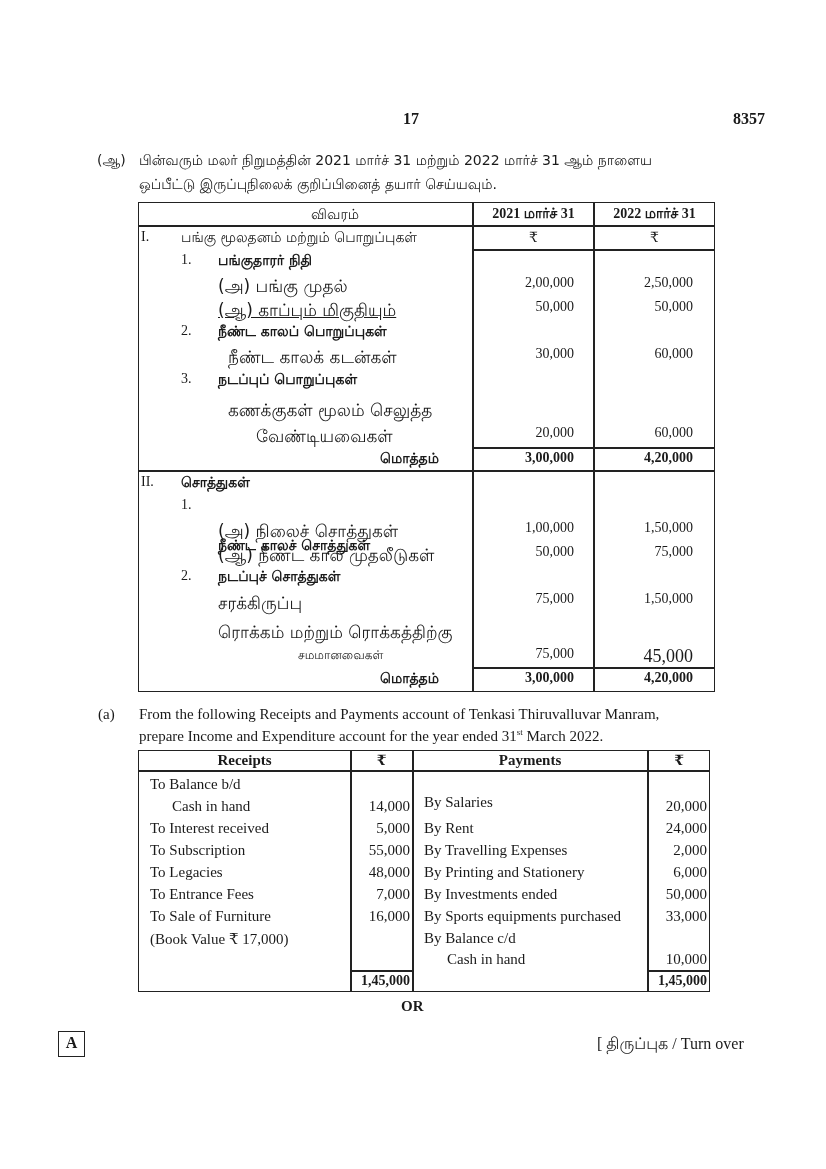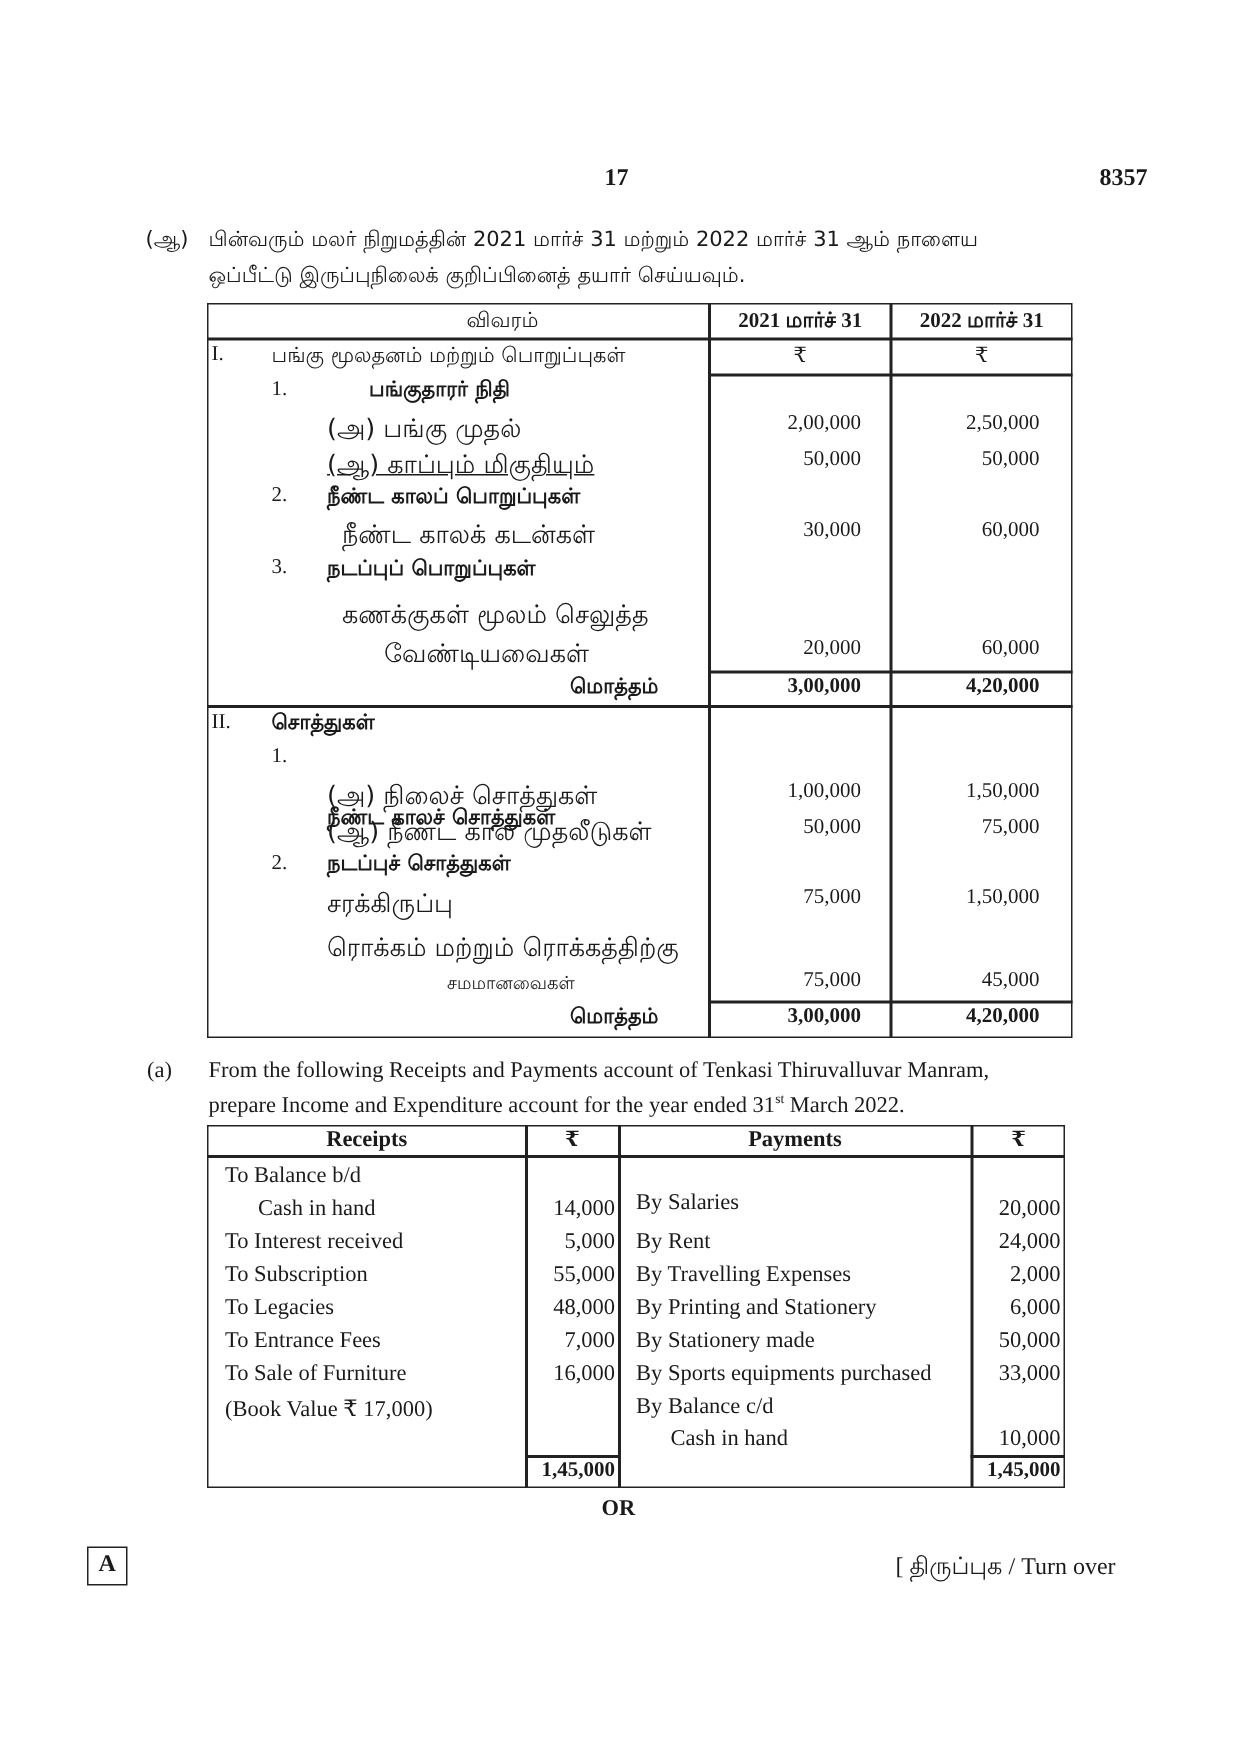--- a/index.html
+++ b/index.html
@@ -45,21 +45,21 @@
   <div class="abs ta tam-m" style="left:280px;top:206px;width:110px;text-align:center;">விவரம்</div>
   <div class="abs serif b" style="left:474px;top:206px;width:119px;text-align:center;font-size:14px;">2021 மார்ச் 31</div>
   <div class="abs serif b" style="left:595px;top:206px;width:119px;text-align:center;font-size:14px;">2022 மார்ச் 31</div>
 
   <div class="abs serif" style="left:141px;top:229px;font-size:14px;">I.</div>
   <div class="abs ta tam-m" style="left:181px;top:229px;">பங்கு மூலதனம் மற்றும் பொறுப்புகள்</div>
   <div class="abs" style="left:474px;top:229px;width:119px;text-align:center;font-size:14px;">₹</div>
   <div class="abs" style="left:595px;top:229px;width:119px;text-align:center;font-size:14px;">₹</div>
 
   <div class="abs serif" style="left:181px;top:252px;font-size:14px;">1.</div>
-  <div class="abs ta tam-m b" style="left:218px;top:252px;margin-left:28px;">பங்குதாரர் நிதி</div>
+  <div class="abs ta tam-m b" style="left:218px;top:252px;">பங்குதாரர் நிதி</div>
   <div class="abs ta tam-s" style="left:218px;top:276px;">(அ)  பங்கு முதல்</div>
   <div class="abs serif num" style="left:474px;top:275px;width:100px;font-size:14px;">2,00,000</div>
   <div class="abs serif num" style="left:595px;top:275px;width:98px;font-size:14px;">2,50,000</div>
   <div class="abs ta tam-s" style="left:218px;top:300px;text-decoration:underline;">(ஆ)  காப்பும் மிகுதியும்</div>
   <div class="abs serif num" style="left:474px;top:299px;width:100px;font-size:14px;">50,000</div>
   <div class="abs serif num" style="left:595px;top:299px;width:98px;font-size:14px;">50,000</div>
 
   <div class="abs serif" style="left:181px;top:323px;font-size:14px;">2.</div>
   <div class="abs ta tam-m b" style="left:218px;top:323px;">நீண்ட காலப் பொறுப்புகள்</div>
   <div class="abs ta tam-s" style="left:228px;top:347px;">நீண்ட காலக் கடன்கள்</div>
@@ -90,21 +90,21 @@
   <div class="abs serif num" style="left:595px;top:544px;width:98px;font-size:14px;">75,000</div>
 
   <div class="abs serif" style="left:181px;top:568px;font-size:14px;">2.</div>
   <div class="abs ta tam-m b" style="left:218px;top:568px;">நடப்புச் சொத்துகள்</div>
   <div class="abs ta tam-s" style="left:218px;top:593px;">சரக்கிருப்பு</div>
   <div class="abs serif num" style="left:474px;top:591px;width:100px;font-size:14px;">75,000</div>
   <div class="abs serif num" style="left:595px;top:591px;width:98px;font-size:14px;">1,50,000</div>
   <div class="abs ta tam-s" style="left:218px;top:622px;">ரொக்கம் மற்றும் ரொக்கத்திற்கு</div>
   <div class="abs ta tam-s" style="left:298px;top:648px;font-size:12px;">சமமானவைகள்</div>
   <div class="abs serif num" style="left:474px;top:646px;width:100px;font-size:14px;">75,000</div>
-  <div class="abs serif num" style="left:595px;top:646px;width:98px;font-size:14px;">45,000</div>
+  <div class="abs serif num" style="left:595px;top:646px;width:98px;font-size:18px;">45,000</div>
 
   <div class="abs ta tam-m b" style="left:380px;top:670px;">மொத்தம்</div>
   <div class="abs serif b num" style="left:474px;top:670px;width:100px;font-size:14px;">3,00,000</div>
   <div class="abs serif b num" style="left:595px;top:670px;width:98px;font-size:14px;">4,20,000</div>
 </div>
 
 <div class="abs serif en" style="left:98px;top:706px;">(a)</div>
 <div class="abs serif en" style="left:139px;top:706px;">From the following Receipts and Payments account of Tenkasi Thiruvalluvar Manram,</div>
 <div class="abs serif en" style="left:139px;top:727px;"><span>prepare Income and Expenditure account for the year ended 31</span><sup>st</sup><span> March 2022.</span></div>
 
@@ -138,21 +138,21 @@
   <div class="abs serif en" style="left:150px;top:930px;">(Book Value ₹ 17,000)</div>
 
   <div class="abs serif en" style="left:424px;top:774px;margin-top:20px;">By Salaries</div>
   <div class="abs serif en num" style="left:649px;top:798px;width:58px;">20,000</div>
   <div class="abs serif en" style="left:424px;top:820px;">By Rent</div>
   <div class="abs serif en num" style="left:649px;top:820px;width:58px;">24,000</div>
   <div class="abs serif en" style="left:424px;top:842px;">By Travelling Expenses</div>
   <div class="abs serif en num" style="left:649px;top:842px;width:58px;">2,000</div>
   <div class="abs serif en" style="left:424px;top:864px;">By Printing and Stationery</div>
   <div class="abs serif en num" style="left:649px;top:864px;width:58px;">6,000</div>
-  <div class="abs serif en" style="left:424px;top:886px;">By Stationery made</div>
+  <div class="abs serif en" style="left:424px;top:886px;">By Investments ended</div>
   <div class="abs serif en num" style="left:649px;top:886px;width:58px;">50,000</div>
   <div class="abs serif en" style="left:424px;top:908px;">By Sports equipments purchased</div>
   <div class="abs serif en num" style="left:649px;top:908px;width:58px;">33,000</div>
   <div class="abs serif en" style="left:424px;top:930px;">By Balance c/d</div>
   <div class="abs serif en" style="left:447px;top:951px;">Cash in hand</div>
   <div class="abs serif en num" style="left:649px;top:951px;width:58px;">10,000</div>
 
   <div class="abs serif b num" style="left:352px;top:973px;width:58px;font-size:14px;">1,45,000</div>
   <div class="abs serif b num" style="left:649px;top:973px;width:58px;font-size:14px;">1,45,000</div>
 </div>

